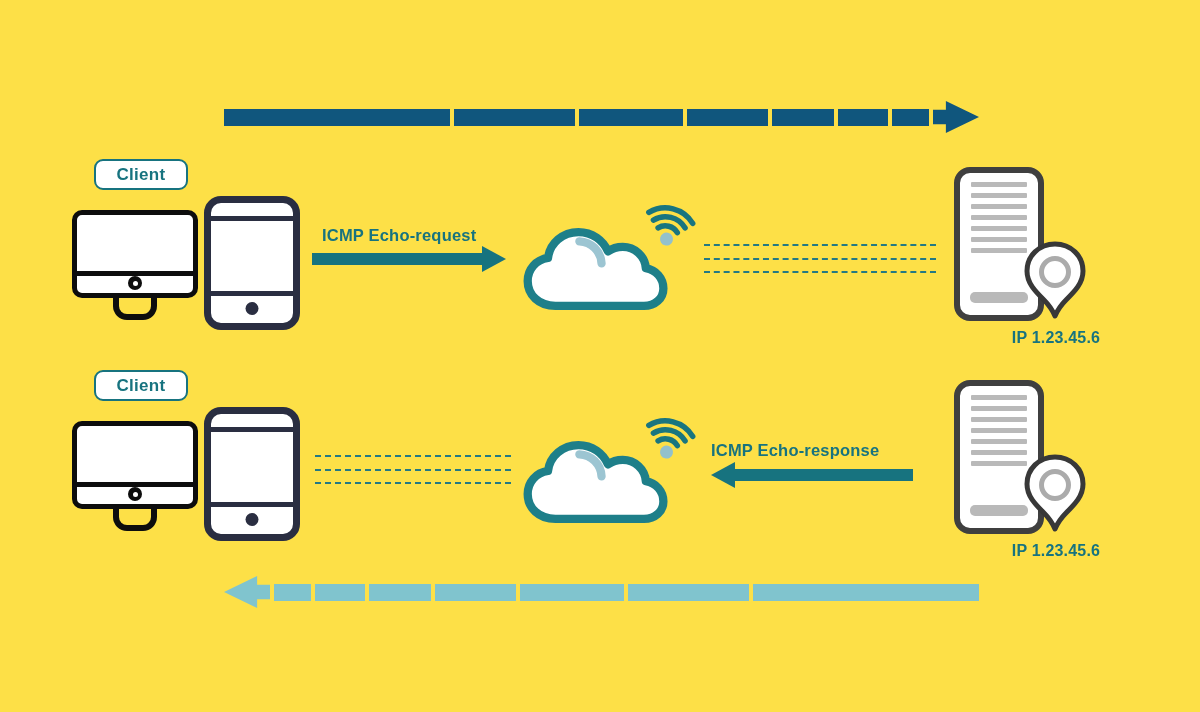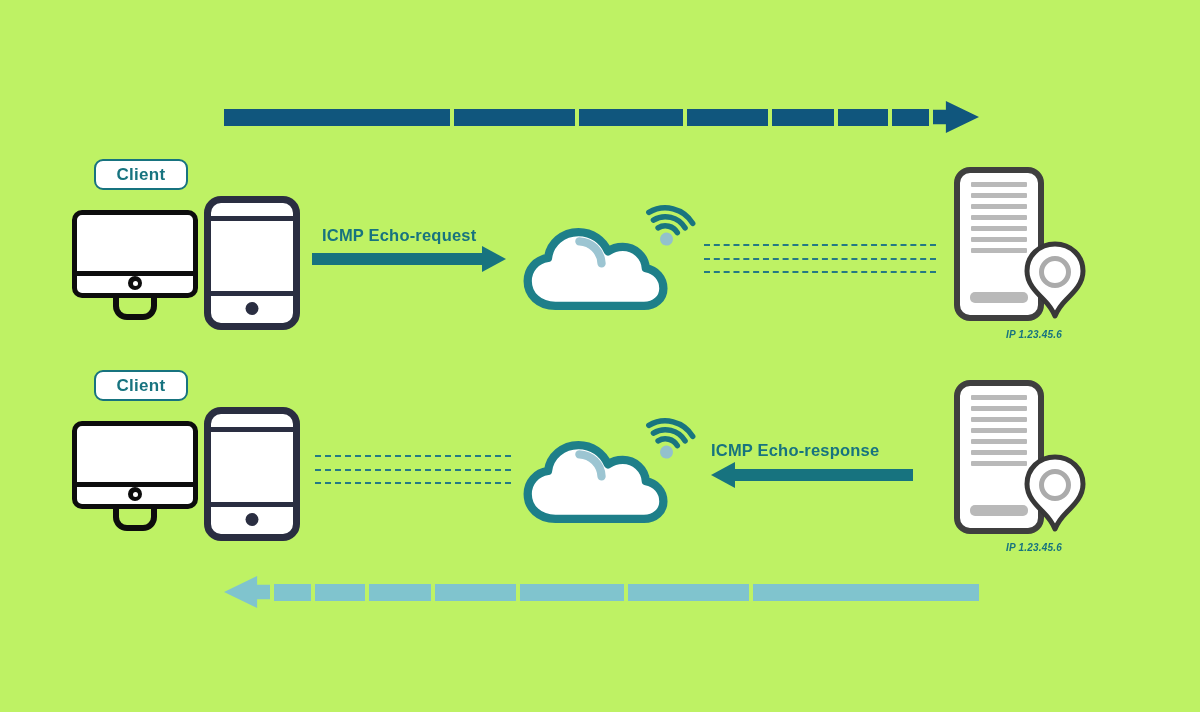--- a/index.html
+++ b/index.html
@@ -1,17 +1,17 @@
 <!DOCTYPE html>
 <html><head>
 <meta charset="utf-8">
 <style>
   html,body { margin:0; padding:0; background:#ffffff; }
   .canvas {
-    position:relative; width:1200px; height:712px; background:#bef264;
+    position:relative; width:1200px; height:712px; background:#fde047;
     font-family:"Liberation Sans", sans-serif; overflow:hidden;
   }
 
   
   .seg-arrow { position:absolute; display:flex; align-items:center; gap:4px; height:34px; }
   .seg { height:17px; }
   .seg-arrow.dark .seg { background:#10567D; }
   .seg-arrow.light .seg { background:#80C4CE; }
   .head-right { width:46px; height:32px; background:#10567D;
     clip-path:polygon(0 27%, 28% 27%, 28% 0, 100% 50%, 28% 100%, 28% 73%, 0 73%); }
@@ -26,22 +26,22 @@
   .flow-right .bar { left:0; right:22px; }
   .flow-right .tri { right:0; border-left:24px solid #17737F; }
   .flow-left .bar { left:22px; right:0; }
   .flow-left .tri { left:0; border-right:24px solid #17737F; }
 
   
   .client-badge { position:absolute; width:94px; height:31px; border:2.5px solid #17737F;
     border-radius:9px; background:#fff; display:flex; align-items:center; justify-content:center;
     color:#17737F; font-weight:700; font-size:17px; letter-spacing:0.3px; box-sizing:border-box; }
   .flow-label { position:absolute; color:#17737F; font-weight:700; font-size:16.5px; letter-spacing:0.2px; }
-  .ip-label { position:absolute; width:100px; color:#17737F;
-    font-weight:700; font-size:10px; letter-spacing:0.2px;font-style:italic; }
+  .ip-label { position:absolute; width:100px; text-align:center; color:#17737F;
+    font-weight:700; font-size:16px; letter-spacing:0.2px; }
 
   
   .desktop { position:absolute; width:126px; }
   .monitor { position:relative; height:88px; border:5px solid #0D0D0D; border-radius:10px;
     background:#fff; box-sizing:border-box; }
   .monitor-line { position:absolute; left:0; right:0; bottom:17px; height:5px; background:#0D0D0D; }
   .monitor-dot { position:absolute; left:50%; bottom:3px; transform:translateX(-50%);
     width:14px; height:14px; border-radius:50%; background:#0D0D0D; }
   .monitor-dot::after { content:""; position:absolute; inset:4.5px; background:#fff; border-radius:50%; }
   .stand { width:44px; height:25px; margin:-3px auto 0; border:6px solid #0D0D0D; border-top:none;

